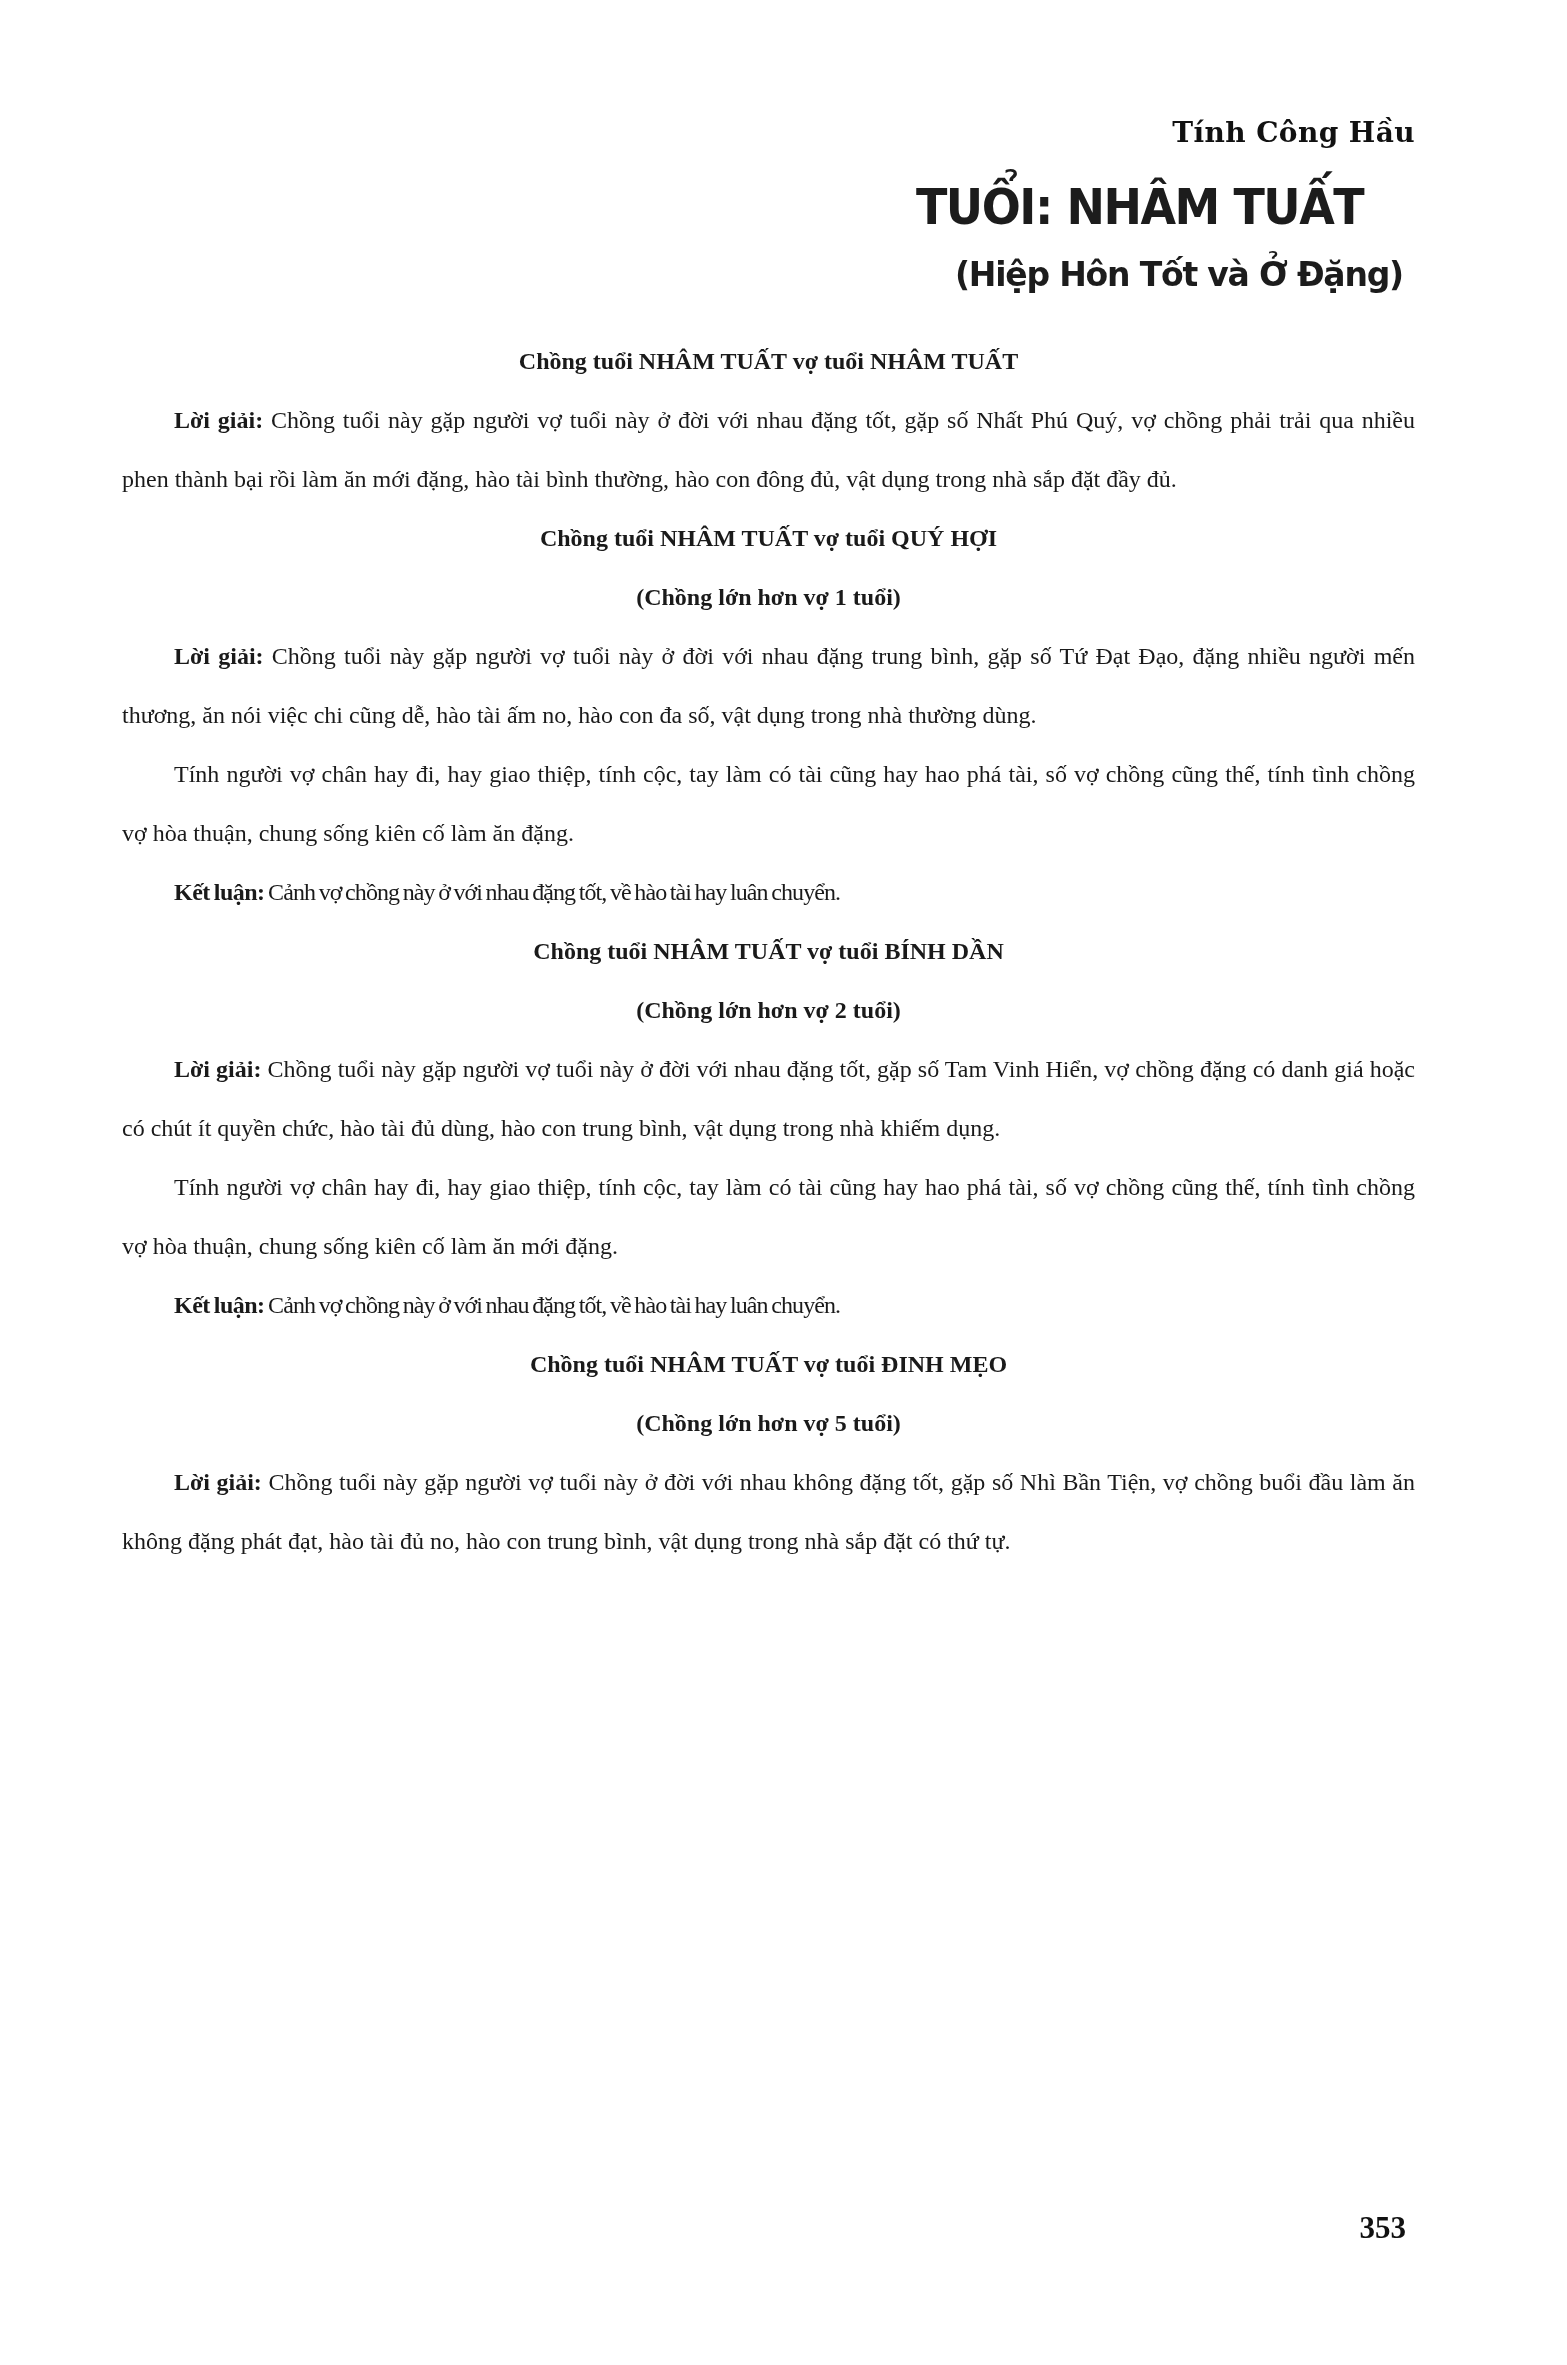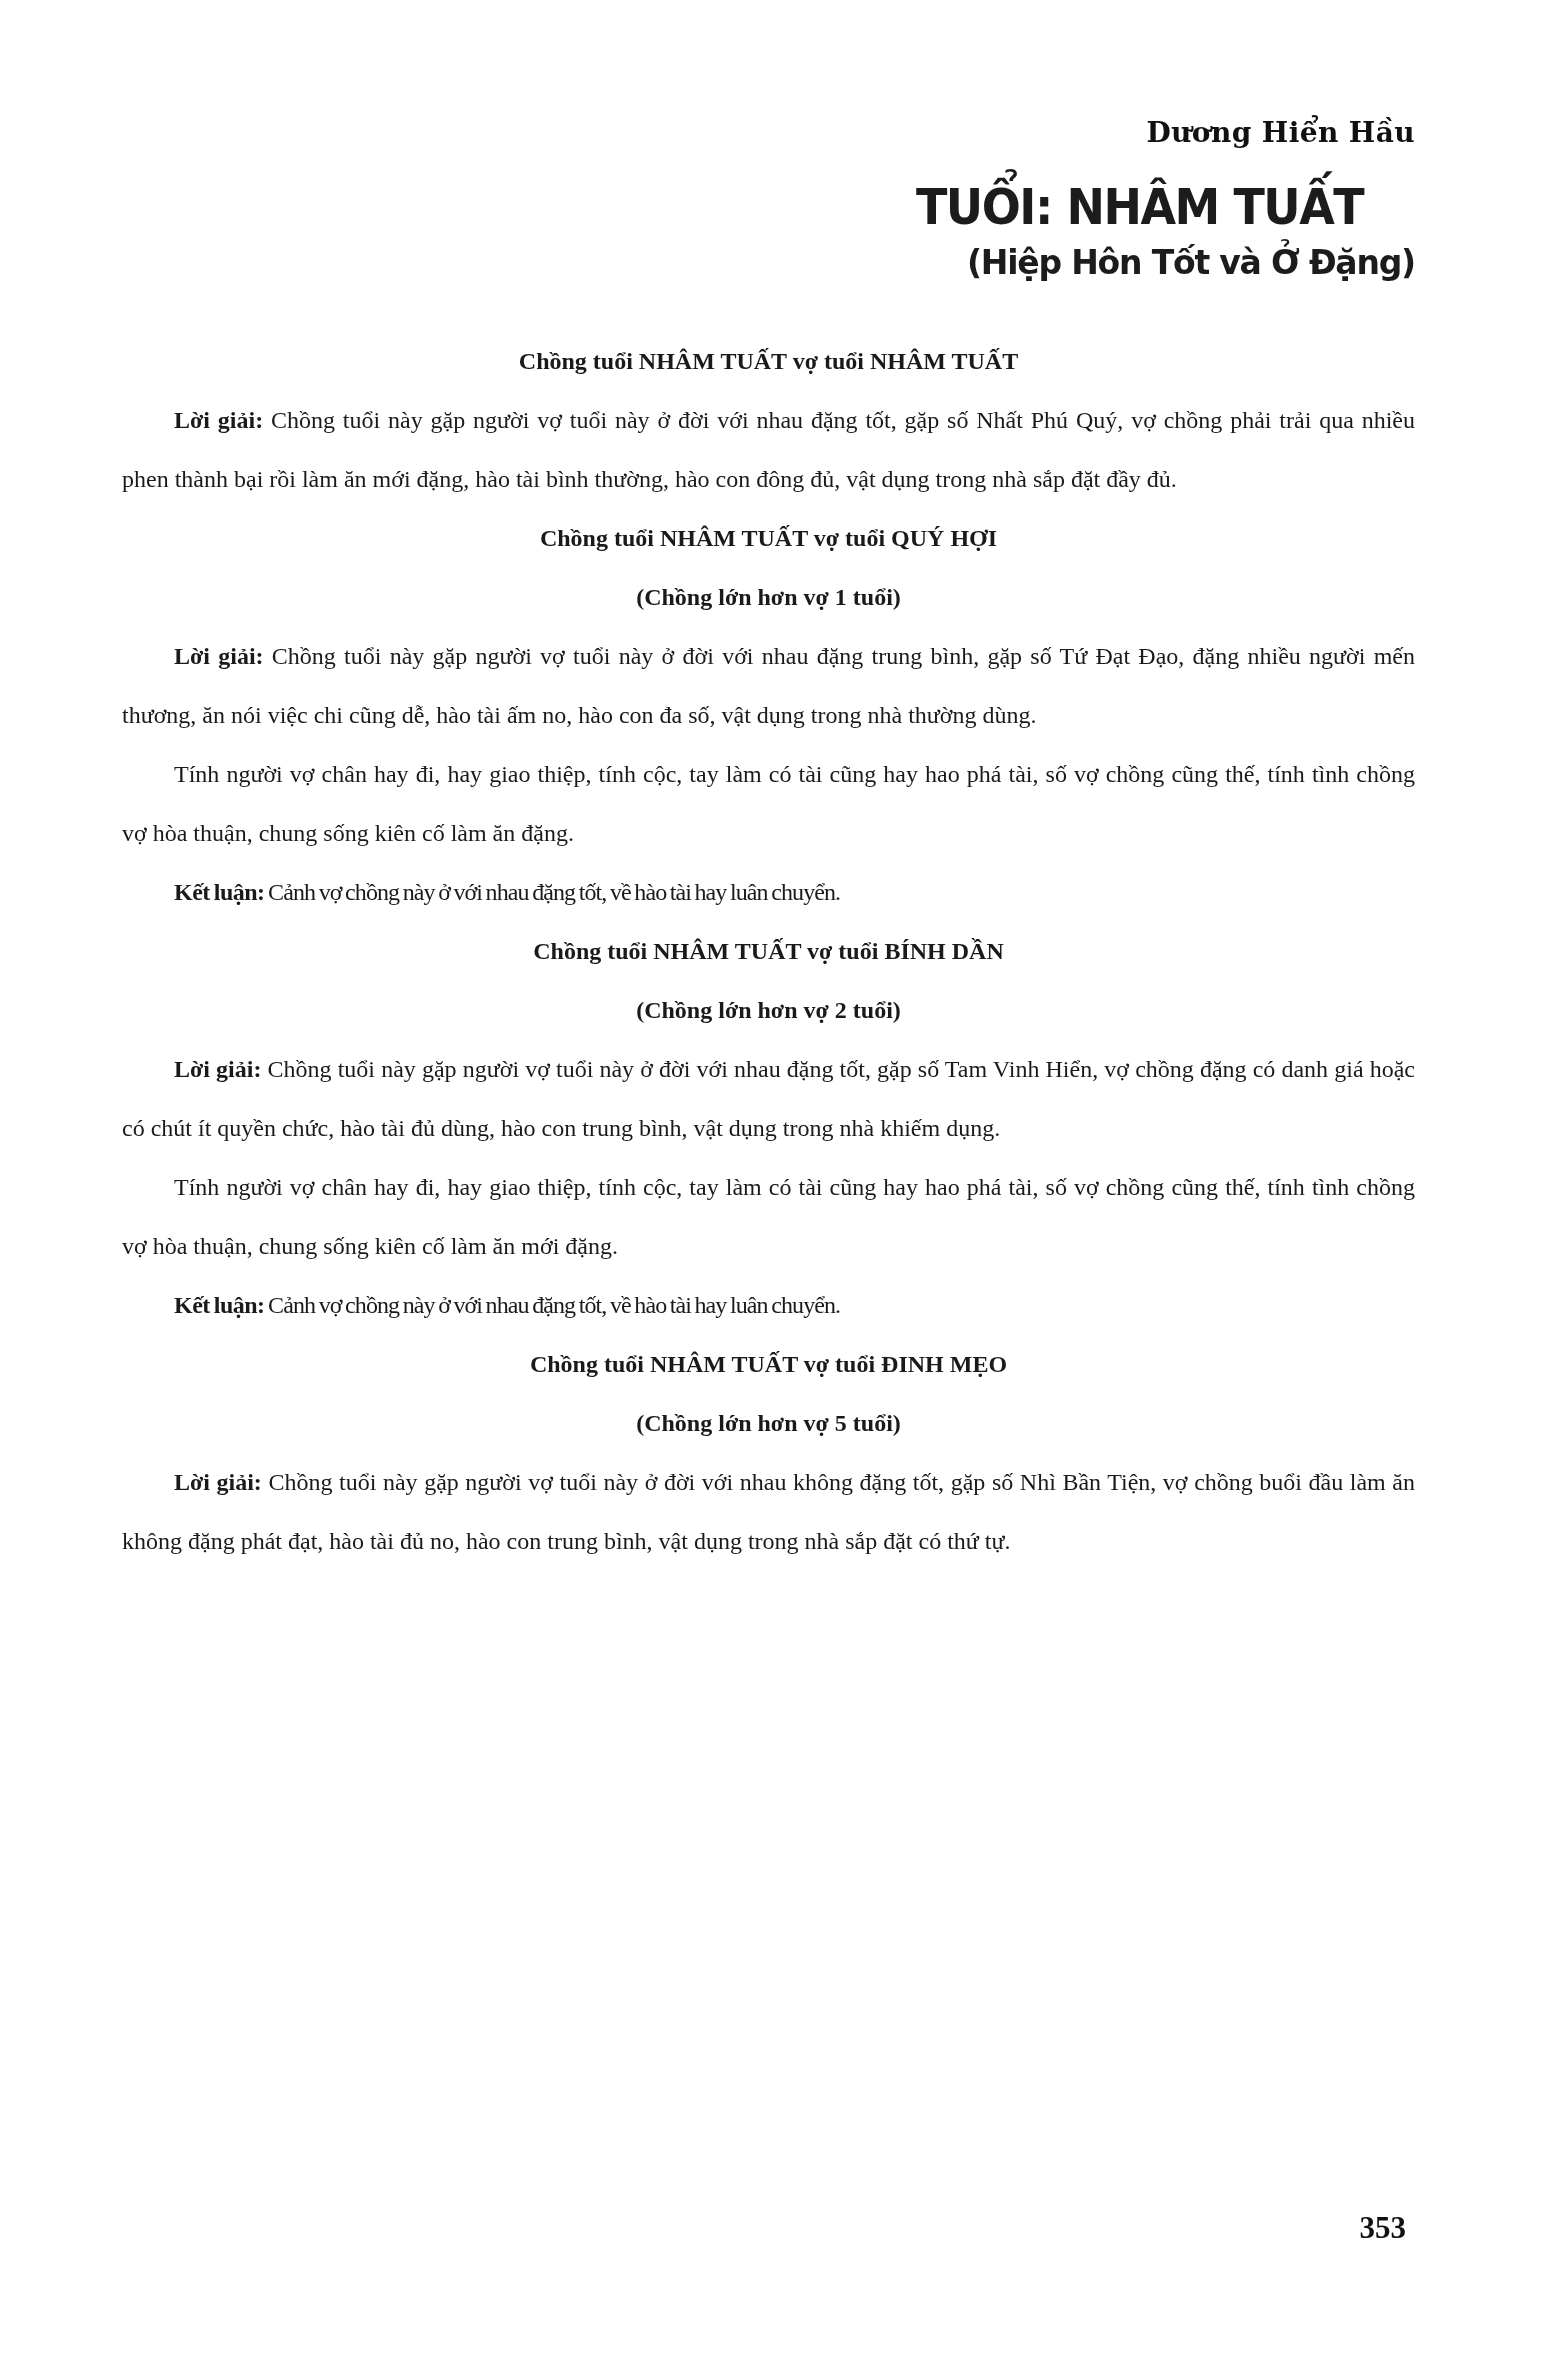--- a/index.html
+++ b/index.html
@@ -44,21 +44,21 @@
     color: #1c1c1c;
     margin: 0;
   }
   .chapter-subtitle {
     font-family: "DejaVu Sans", "Liberation Sans", sans-serif;
     font-weight: bold;
     font-size: 33px;
     letter-spacing: -1.2px;
     line-height: 49px;
     color: #1c1c1c;
-    margin: 0;
+    margin: 12px;
   }
   .body {
     position: absolute;
     left: 0;
     top: 332px;
     width: 100%;
     font-size: 24px;
     line-height: 59px;
   }
   .section-heading {
@@ -93,21 +93,21 @@
     font-weight: bold;
     font-size: 31px;
     color: #111;
   }
 </style>
 </head>
 <body>
 
 <div class="page">
 
-  <div class="running-head">Dương Hiển Hầu</div>
+  <div class="running-head">Tính Công Hầu</div>
 
   <div class="title-block">
     <h1 class="chapter-title">TUỔI: NHÂM TUẤT</h1>
     <h2 class="chapter-subtitle">(Hiệp Hôn Tốt và Ở Đặng)</h2>
   </div>
 
   <div class="body">
 
     <section>
       <p class="section-heading">Chồng tuổi NHÂM TUẤT vợ tuổi NHÂM TUẤT</p>

